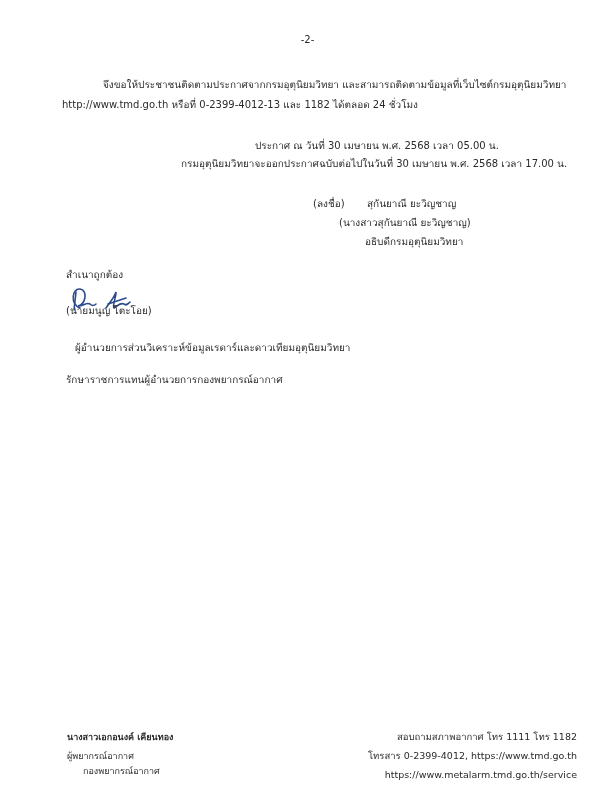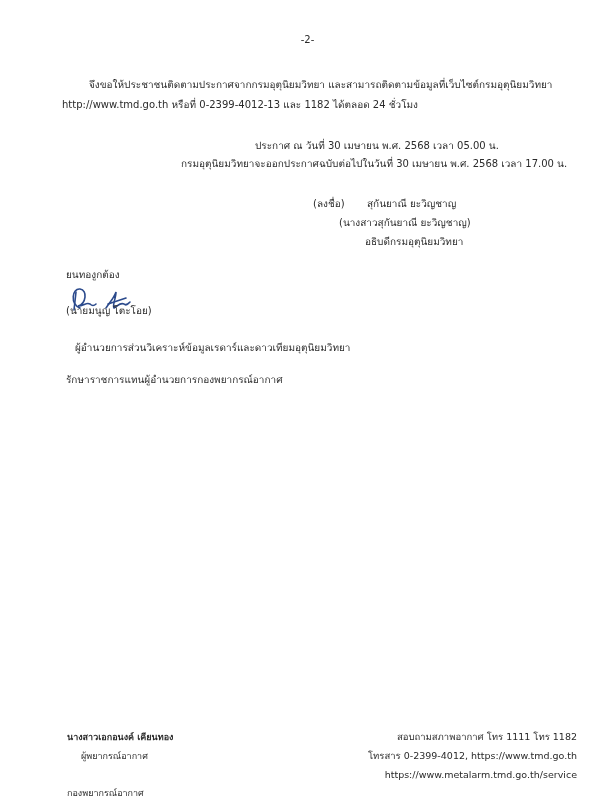--- a/index.html
+++ b/index.html
@@ -3,55 +3,55 @@
   <meta charset="utf-8">
   <style>
     html, body { margin: 0; padding: 0; background: #ffffff; }
     body {
       width: 615px; height: 800px; position: relative; overflow: hidden;
       font-family: "DejaVu Sans", "Liberation Sans", sans-serif;
       color: #2a2a2a; font-size: 10px;
     }
     .abs { position: absolute; white-space: nowrap; line-height: 14px; }
     .page-num { left: 0; width: 615px; top: 33px; text-align: center; font-size: 10px; }
-    .para1 { left: 89px; top: 78px; }
+    .para1 { left: 103px; top: 78px; }
     .para2 { left: 62px; top: 98px; }
     .ann1 { left: 255px; top: 139px; }
     .ann2 { left: 181px; top: 157px; }
     .sig-label { left: 313px; top: 197px; }
     .sig-name { left: 367px; top: 197px; }
     .sig-full { left: 339px; top: 216px; }
     .sig-title { left: 365px; top: 235px; }
     .copy-label { left: 66px; top: 268px; }
     .signature { left: 66px; top: 284px; width: 70px; height: 30px; }
     .copy-name { left: 66px; top: 304px; }
     .copy-pos1 { left: 75px; top: 341px; }
     .copy-pos2 { left: 66px; top: 359px; margin-top: 14px; }
     .foot-left { left: 67px; font-size: 9px; }
-    .fl1 { top: 730px; font-weight: bold; } .fl2 { top: 749px; margin-left: 14px; } .fl3 { top: 786px; }
+    .fl1 { top: 730px; font-weight: bold; } .fl2 { top: 749px; } .fl3 { top: 764px; margin-left: 16px; }
     .foot-right { right: 38px; font-size: 9.5px; }
     .fr1 { top: 730px; } .fr2 { top: 749px; margin-left: 36px; } .fr3 { top: 768px; }
   </style>
 </head>
 <body>
 
 <div class="abs page-num">-2-</div>
 
 <div class="abs para1">จึงขอให้ประชาชนติดตามประกาศจากกรมอุตุนิยมวิทยา และสามารถติดตามข้อมูลที่เว็บไซต์กรมอุตุนิยมวิทยา</div>
 <div class="abs para2">http://www.tmd.go.th หรือที่ 0-2399-4012-13 และ 1182 ได้ตลอด 24 ชั่วโมง</div>
 
 <div class="abs ann1">ประกาศ ณ วันที่ 30 เมษายน พ.ศ. 2568 เวลา 05.00 น.</div>
 <div class="abs ann2">กรมอุตุนิยมวิทยาจะออกประกาศฉบับต่อไปในวันที่ 30 เมษายน พ.ศ. 2568 เวลา 17.00 น.</div>
 
 <div class="abs sig-label">(ลงชื่อ)</div>
 <div class="abs sig-name">สุกันยาณี ยะวิญชาญ</div>
 <div class="abs sig-full">(นางสาวสุกันยาณี ยะวิญชาญ)</div>
 <div class="abs sig-title">อธิบดีกรมอุตุนิยมวิทยา</div>
 
-<div class="abs copy-label">ยนทองูกต้อง</div>
+<div class="abs copy-label">สำเนาถูกต้อง</div>
 <div class="abs signature">
   <svg width="70" height="30" viewBox="0 0 70 30">
     <g fill="none" stroke="#2b4a8c" stroke-width="1.6" stroke-linecap="round">
       <path d="M14 24 C4 20 6 4 14 5 C22 6 20 20 12 22 C18 22 20 18 24 20 C26 22 28 22 30 20"></path>
       <path d="M10 8 L8 26"></path>
       <path d="M40 24 C44 18 48 14 50 8 C50 14 46 22 48 24 C52 22 54 18 58 20 C60 22 62 20 64 18"></path>
       <path d="M42 20 L60 14"></path>
     </g>
   </svg>
 </div>

